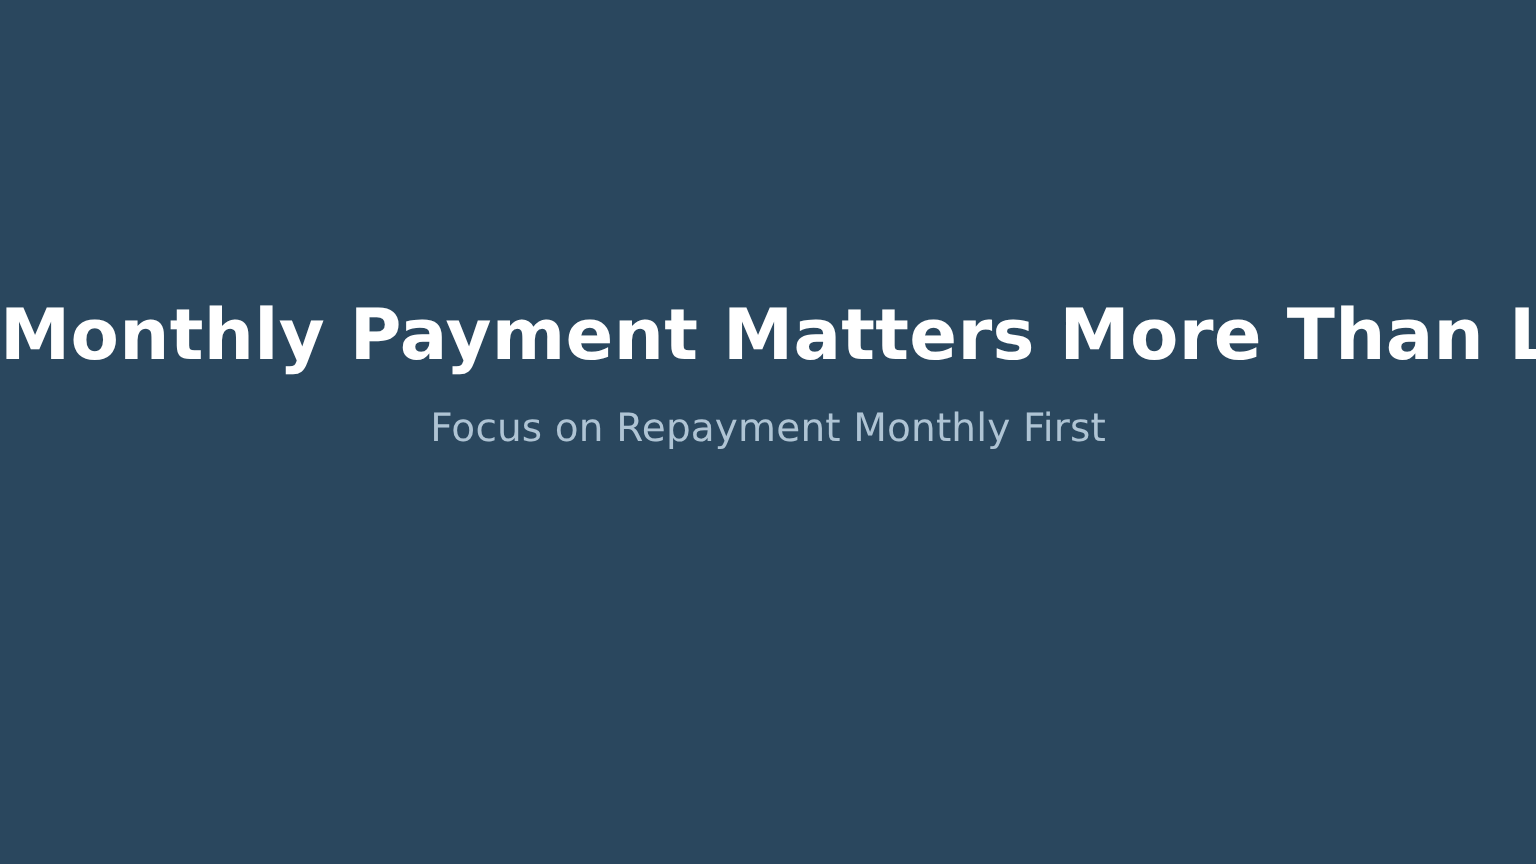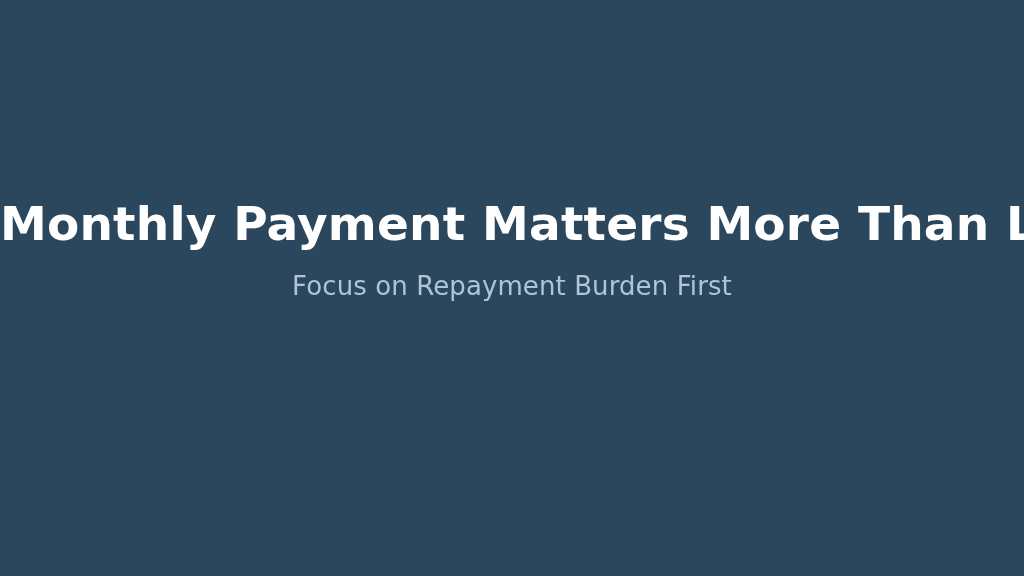--- a/index.html
+++ b/index.html
@@ -60,17 +60,17 @@
 </style>
 </head>
 <body>
 
 <div class="slide">
 
   <div class="title-block">
 
     <h1 class="slide-title">Monthly Payment Matters More Than Limit</h1>
 
-    <p class="slide-subtitle">Focus on Repayment Burden First</p>
+    <p class="slide-subtitle">Focus on Repayment Monthly First</p>
 
   </div>
 
 </div>
 
 </body></html>

